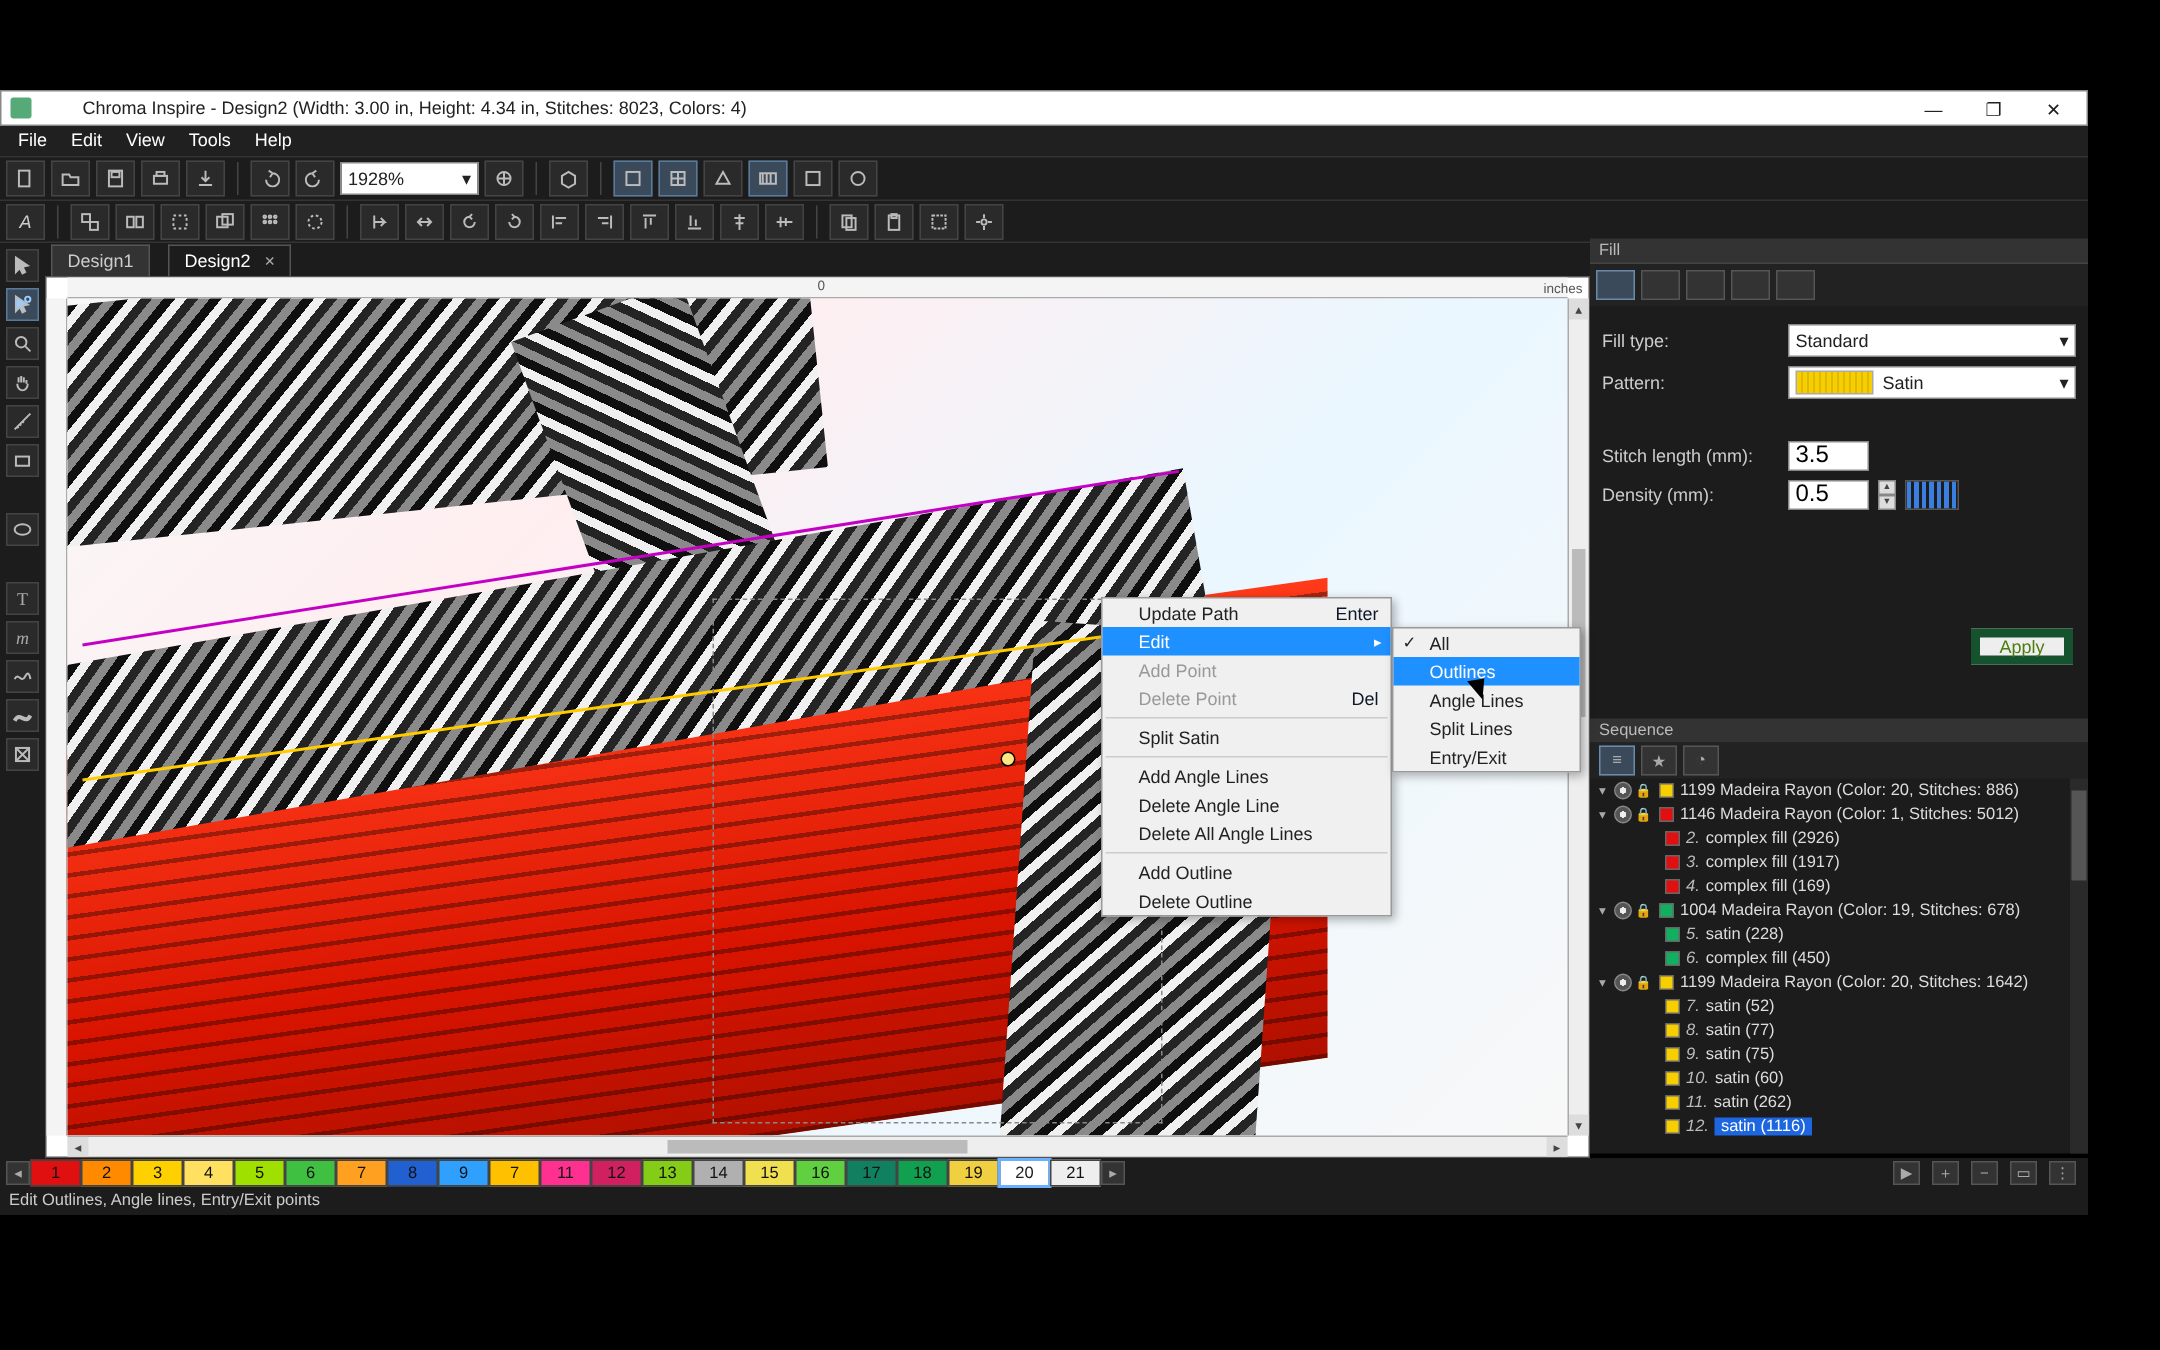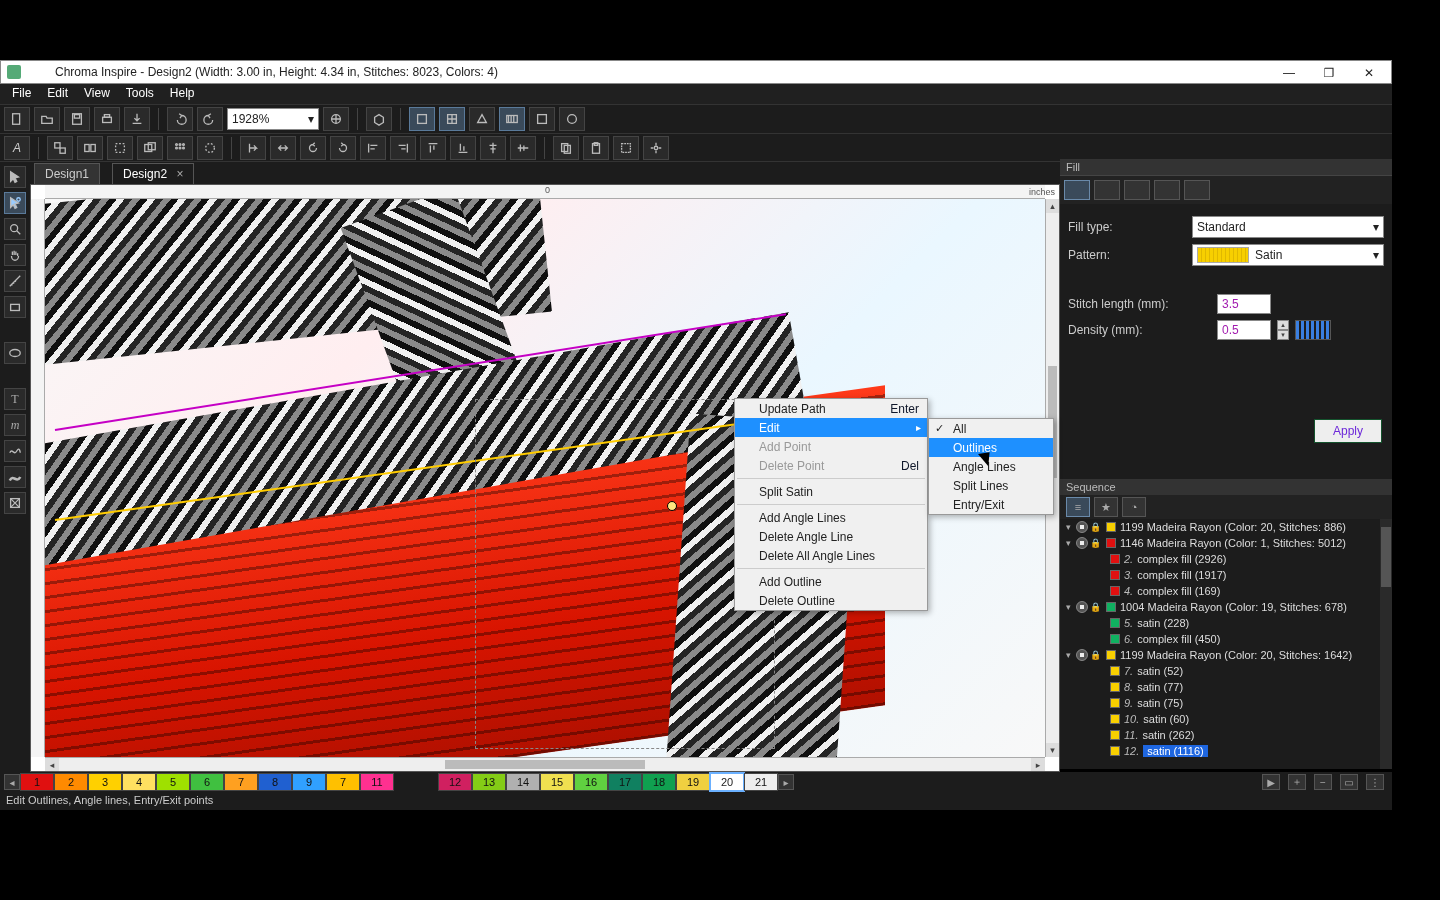--- a/index.html
+++ b/index.html
@@ -131,25 +131,25 @@
 }
 .fill-header { background: #333; padding: 2px 6px; font-size: 11px; color: #bbb; border-bottom: 1px solid #444; }
 .fill-tabs { display: flex; gap: 4px; padding: 4px; background: #222; }
 .fill-tab { width: 26px; height: 20px; background: #333; border: 1px solid #555; }
 .fill-tab.active { background: #3a4a5a; border-color: #6a8aaa; }
 .fill-body { padding: 6px 8px; }
 .form-row { display: flex; align-items: center; margin: 6px 0; gap: 6px; }
 .form-row label { width: 118px; font-size: 12px; color: #ccc; }
 .combo { flex: 1; height: 22px; background: #fff; color: #222; border: 1px solid #888; display: flex; align-items: center; padding: 0 4px; font-size: 12px; justify-content: space-between; }
 .combo .swatch-y { width: 52px; height: 16px; background: repeating-linear-gradient(90deg, #f7cf00 0 3px, #e0b800 3px 4px); margin-right: 6px; border:1px solid #aaa;}
-.numbox { width: 54px; height: 20px; background: #fff; color: #a21caf; border: 1px solid #888; font-size: 12px; padding: 1px 4px; margin-left: 25px; }
+.numbox { width: 54px; height: 20px; background: #fff; color: #000000; border: 1px solid #888; font-size: 16px; padding: 1px 4px; }
 .spinner { width: 12px; display:flex; flex-direction:column; }
 .spinner div { height:10px; background:#ddd; border:1px solid #888; font-size:7px; line-height:7px; text-align:center; color:#444;}
 .density-swatch { width: 36px; height: 20px; background: repeating-linear-gradient(90deg, #3a7fe0 0 3px, transparent 3px 5px); border: 1px solid #555; }
-.apply-btn { position: absolute; right: 10px; top: 260px; width: 68px; height: 24px; background: #eee; border: 1px solid #14532d; color: #6d28d9; font-size: 12px; display:flex; align-items:center; justify-content:center; }
+.apply-btn { position: absolute; right: 10px; top: 260px; width: 68px; height: 24px; background: #eee; border: 6px solid #14532d; color: #4d7c0f; font-size: 12px; display:flex; align-items:center; justify-content:center; }
 
 .seq-header { position: absolute; left: 0; top: 320px; right: 0; background: #333; padding: 2px 6px; font-size: 11px; color: #bbb; }
 .seq-toolbar { position: absolute; left: 0; top: 336px; right: 0; height: 24px; background: #222; display: flex; align-items: center; gap: 4px; padding-left: 6px; }
 .seq-tbtn { width: 24px; height: 20px; background: #333; border: 1px solid #555; display:flex; align-items:center; justify-content:center; font-size:11px; color:#aaa;}
 .seq-tbtn.active { background: #3a4a5a; border-color: #6a8aaa; }
 
 .seq-tree { position: absolute; left: 0; top: 360px; right: 12px; bottom: 0; overflow: hidden; font-size: 11px; }
 .tree-row { display: flex; align-items: center; height: 16px; padding-left: 6px; color: #ddd; white-space: nowrap; }
 .tree-row.indent1 { padding-left: 46px; }
 .tree-row .twist { width: 10px; color: #aaa; font-size: 9px; }
@@ -712,21 +712,21 @@
       <div class="pal-cell" style="background: rgb(255, 138, 0);">2</div>
       <div class="pal-cell" style="background: rgb(255, 208, 0);">3</div>
       <div class="pal-cell" style="background: rgb(255, 224, 96);">4</div>
       <div class="pal-cell" style="background: rgb(159, 224, 0);">5</div>
       <div class="pal-cell" style="background: rgb(64, 192, 64);">6</div>
       <div class="pal-cell" style="background: rgb(255, 160, 32);">7</div>
       <div class="pal-cell" style="background: rgb(32, 96, 208);">8</div>
       <div class="pal-cell" style="background: rgb(48, 160, 255);">9</div>
       <div class="pal-cell" style="background: rgb(255, 192, 0);">7</div>
       <div class="pal-cell" style="background: rgb(255, 48, 144);">11</div>
-      <div class="pal-cell" style="background: rgb(208, 32, 96); margin-left: 44px;">12</div>
+      <div class="pal-cell" style="background: rgb(208, 32, 96);">12</div>
       <div class="pal-cell" style="background: #84cc16;">13</div>
       <div class="pal-cell" style="background: rgb(176, 176, 176);">14</div>
       <div class="pal-cell" style="background: rgb(240, 224, 80);">15</div>
       <div class="pal-cell" style="background: rgb(96, 208, 64);">16</div>
       <div class="pal-cell" style="background: rgb(16, 128, 96);">17</div>
       <div class="pal-cell" style="background: rgb(16, 160, 80);">18</div>
       <div class="pal-cell" style="background: rgb(240, 208, 64);">19</div>
       <div class="pal-cell sel" style="background: rgb(255, 255, 255);">20</div>
       <div class="pal-cell" style="background: rgb(238, 238, 238);">21</div>
     </div>

